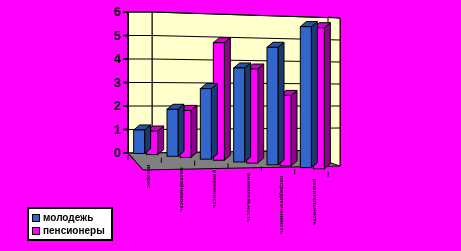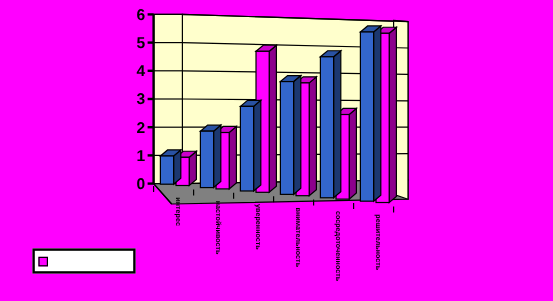--- a/index.html
+++ b/index.html
@@ -177,17 +177,22 @@
         <text x="0" y="0" class="catlab" transform="translate(213.33333333333334,170.08333333333334) rotate(90)">уверенность</text>
         <text x="0" y="0" class="catlab" transform="translate(246.66666666666666,172.91666666666666) rotate(90)">внимательность</text>
         <text x="0" y="0" class="catlab" transform="translate(280.00000000000006,175.75) rotate(90)">сосредоточенность</text>
         <text x="0" y="0" class="catlab" transform="translate(313.33333333333337,178.58333333333334) rotate(90)">решительность</text>
       </g>
 
   </svg>
 
   <div id="legend">
     <div class="legrow">
+      <span class="swatch" style="background: rgb(51, 102, 204);"></span>
+      <span class="legtxt">молодежь</span>
+    </div>
+    <div class="legrow">
       <span class="swatch" style="background: rgb(255, 0, 255);"></span>
+      <span class="legtxt">пенсионеры</span>
     </div>
   </div>
 
 </div>
 
 </body></html>

